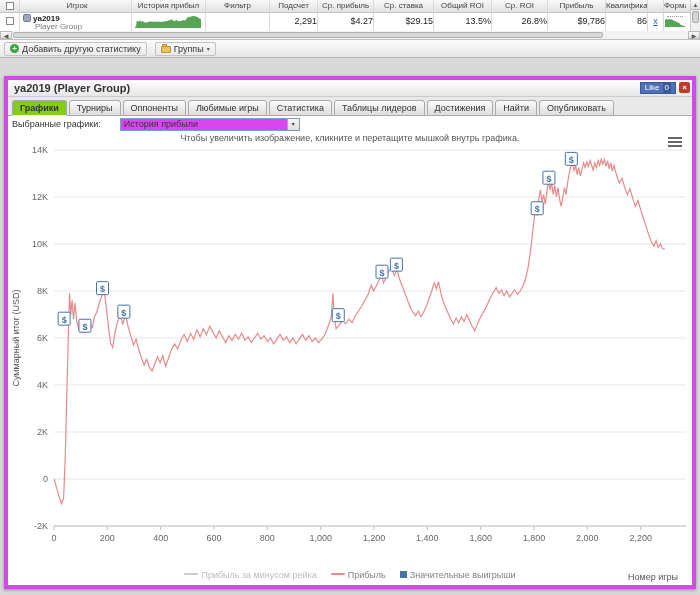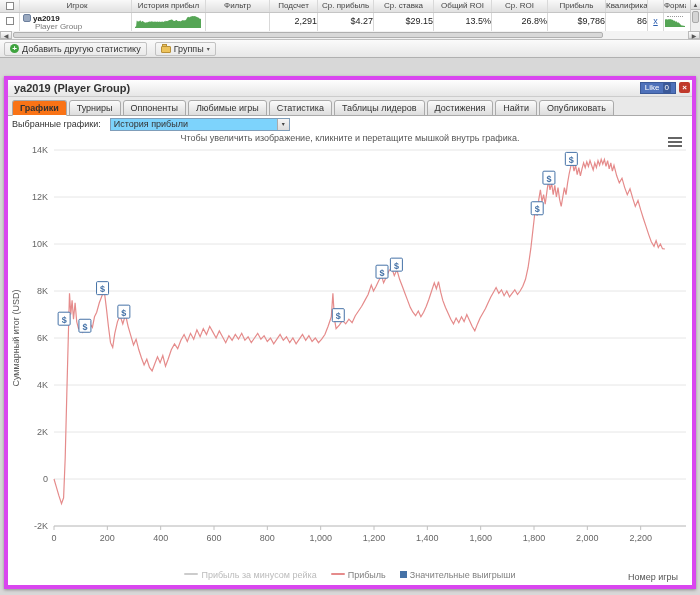--- a/index.html
+++ b/index.html
@@ -59,24 +59,24 @@
   
   .panel { position: absolute; top: 68px; left: 4px; right: 4px; bottom: 6px; background: #fff; border: 4px solid #d946ef; box-shadow: 0 1px 3px rgba(0,0,0,.35); margin-top: 8px; }
   .titlebar { position: relative; height: 17px; background: linear-gradient(#fefefe, #e6e6e6); border-bottom: 1px solid #ccc; }
   .panel-title { position: absolute; left: 6px; top: 2px; font-size: 11px; font-weight: bold; color: #333; }
   .like-button { position: absolute; right: 16px; top: 2px; height: 12px; background: #4e71ba; border: 1px solid #3b5998; border-radius: 0; color: #fff; font-size: 8px; line-height: 10px; padding: 0 4px; display: flex; gap: 3px; align-items: center; cursor: pointer; }
   .like-count { background: #3b5998; padding: 0 2px; border-radius: 1px; }
   .close-button { position: absolute; right: 2px; top: 2px; width: 11px; height: 11px; background: #c0392b; border-radius: 2px; color: #fff; font-size: 8px; line-height: 11px; text-align: center; font-weight: bold; cursor: pointer; }
 
   .tabbar { display: flex; height: 19px; background: #e9e9e9; padding: 3px 0 0 4px; border-bottom: 1px solid #aaa; }
   .tab { height: 16px; line-height: 14px; font-size: 9px; padding: 0 7px; margin-right: 2px; border: 1px solid #aaa; border-radius: 3px 3px 0 0; background: linear-gradient(#fbfbfb, #ddd); color: #333; margin-bottom: -1px; cursor: pointer; }
-  .tab.active { background: #f97316; border-bottom-color: #fff; font-weight: bold; }
-
-  .selectrow { height: 16px; background: #fff; display: flex; align-items: center; gap: 9px; padding: 0 4px; font-size: 9px; color: #333; }
-  .gselect { position: relative; width: 180px; height: 13px; border: 1px solid #7f9db9; background: #7dd3fc; font-size: 9px; line-height: 11px; padding: 0 14px 0 3px; cursor: pointer; }
+  .tab.active { background: #84cc16; border-bottom-color: #fff; font-weight: bold; }
+
+  .selectrow { height: 16px; background: #fff; display: flex; align-items: center; gap: 19px; padding: 0 4px; font-size: 9px; color: #333; }
+  .gselect { position: relative; width: 180px; height: 13px; border: 1px solid #7f9db9; background: #d946ef; font-size: 9px; line-height: 11px; padding: 0 14px 0 3px; cursor: pointer; }
   .gselect .dd { position: absolute; right: 0; top: 0; width: 12px; height: 11px; background: linear-gradient(#f5f5f5, #ddd); border-left: 1px solid #aaa; text-align: center; font-size: 6px; line-height: 11px; color: #444; }
 
   
   .chart { position: absolute; top: 52px; left: 0; right: 0; bottom: 0; background: #fff; }
   .chart-title { text-align: center; font-size: 13px; font-weight: bold; color: #274b6d; padding-top: 3px; }
   .chart-subtitle { text-align: center; font-size: 9px; color: #555; padding-top: 1px; }
   .menu-icon { position: absolute; right: 10px; top: 5px; width: 14px; height: 11px; cursor: pointer; }
   .menu-icon b { display: block; height: 2px; background: #666; margin-bottom: 2px; }
   #plot-svg { display: block; margin-top: 1px; font-family: "Liberation Sans", sans-serif; }
   .chart-legend { position: absolute; bottom: 5px; left: 0; right: 0; text-align: center; font-size: 9px; color: #808080; }

